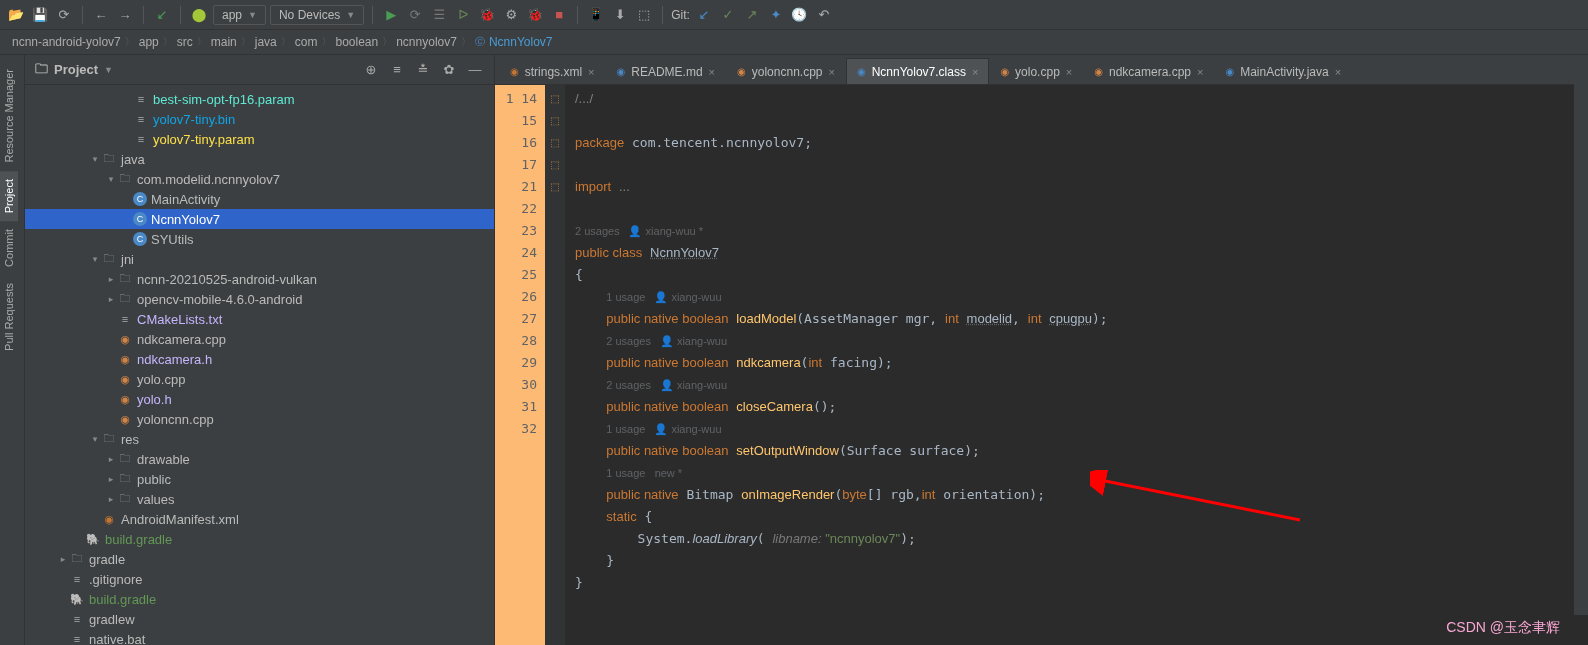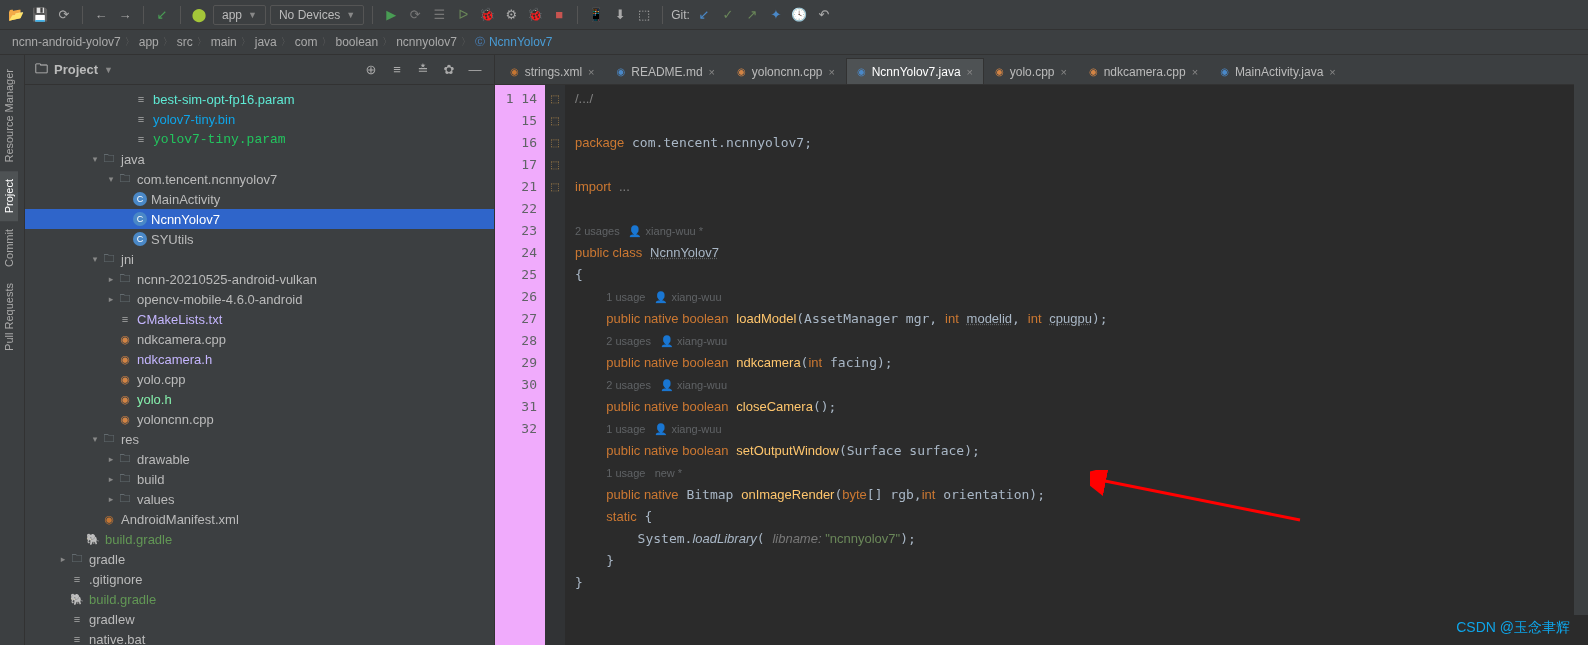--- a/index.html
+++ b/index.html
@@ -38,31 +38,31 @@
 .tabs { height: 30px; background: #3c3f41; display: flex; align-items: flex-end; padding: 0 4px; border-bottom: 1px solid #323232; }
 .tab-item { height: 26px; padding: 0 10px; display: flex; align-items: center; gap: 6px; font-size: 12px; color: #bbb; border: 1px solid transparent; border-bottom: none; cursor: pointer; }
 .tab-item.active { background: #4e5254; color: #fff; border-color: #323232; }
 .tab-item .close { color: #888; font-size: 11px; }
 .tab-item .tico { font-size: 10px; }
 .tico.java { color: #4a88c7; }
 .tico.cpp { color: #d28445; }
 .tico.xml { color: #c57633; }
 .tico.md { color: #4a88c7; }
 .editor-body { flex: 1; display: flex; overflow: auto; }
-.gutter { width: 50px; background: #f0abfc; text-align: right; padding: 3px 8px 3px 4px; color: #606366; font-family: Consolas, monospace; font-size: 13px; line-height: 22px; user-select: none; }
+.gutter { width: 50px; background: #fdba74; text-align: right; padding: 3px 8px 3px 4px; color: #606366; font-family: Consolas, monospace; font-size: 13px; line-height: 22px; user-select: none; }
 .gutter-icons { width: 20px; background: #313335; padding-top: 3px; line-height: 22px; text-align: center; font-size: 10px; color: #777; }
 .code { flex: 1; padding: 3px 10px; font-family: Consolas, monospace; font-size: 13px; line-height: 22px; white-space: pre; color: #a9b7c6; }
 .code .kw { color: #cc7832; }
 .code .fn { color: #ffc66d; }
 .code .str { color: #6a8759; }
 .code .cm { color: #808080; }
 .code .hint { color: #606366; font-size: 11px; }
 .code .hl { text-decoration: underline dotted #606366; }
 .code .param { color: #787878; font-style: italic; }
-.footer { position: absolute; bottom: 8px; right: 18px; font-size: 14px; color: #0ea5e9; font-family: sans-serif; }
+.footer { position: absolute; bottom: 8px; right: 28px; font-size: 14px; color: #f9a8d4; font-family: sans-serif; }
 .red-arrow { position: absolute; pointer-events: none; }
 .scrollbar-track { position: absolute; right: 0; top: 55px; width: 14px; height: 560px; background: #3c3f41; }
 </style>
 </head>
 <body>
 
 <div class="toolbar">
   <span class="icon-btn">📂</span>
   <span class="icon-btn">💾</span>
   <span class="icon-btn">⟳</span>
@@ -157,33 +157,33 @@
         <div class="tree-row">
           <span class="indent" style="width: 96px;"></span>
           <span class="chev"></span>
           <span class="fico txt">≡</span>
           <span class="label" style="color: #0ea5e9;">yolov7-tiny.bin</span>
         </div>
         <div class="tree-row">
           <span class="indent" style="width: 96px;"></span>
           <span class="chev"></span>
           <span class="fico txt">≡</span>
-          <span class="label" style="color: #22c55e; font-family: Liberation Mono, monospace;">yolov7-tiny.param</span>
+          <span class="label" style="color: #fde047;">yolov7-tiny.param</span>
         </div>
         <div class="tree-row">
           <span class="indent" style="width: 64px;"></span>
           <span class="chev">▾</span>
           <span class="fico folder">🗀</span>
           <span class="label">java</span>
         </div>
         <div class="tree-row">
           <span class="indent" style="width: 80px;"></span>
           <span class="chev">▾</span>
           <span class="fico folder">🗀</span>
-          <span class="label">com.tencent.ncnnyolov7</span>
+          <span class="label">com.modelid.ncnnyolov7</span>
         </div>
         <div class="tree-row">
           <span class="indent" style="width: 96px;"></span>
           <span class="chev"></span>
           <span class="fico class">C</span>
           <span class="label">MainActivity</span>
         </div>
         <div class="tree-row selected">
           <span class="indent" style="width: 96px;"></span>
           <span class="chev"></span>
@@ -235,21 +235,21 @@
         <div class="tree-row">
           <span class="indent" style="width: 80px;"></span>
           <span class="chev"></span>
           <span class="fico cpp">◉</span>
           <span class="label">yolo.cpp</span>
         </div>
         <div class="tree-row">
           <span class="indent" style="width: 80px;"></span>
           <span class="chev"></span>
           <span class="fico cpp">◉</span>
-          <span class="label" style="color: #86efac;">yolo.h</span>
+          <span class="label" style="color: #c4b5fd;">yolo.h</span>
         </div>
         <div class="tree-row">
           <span class="indent" style="width: 80px;"></span>
           <span class="chev"></span>
           <span class="fico cpp">◉</span>
           <span class="label">yoloncnn.cpp</span>
         </div>
         <div class="tree-row">
           <span class="indent" style="width: 64px;"></span>
           <span class="chev">▾</span>
@@ -259,21 +259,21 @@
         <div class="tree-row">
           <span class="indent" style="width: 80px;"></span>
           <span class="chev">▸</span>
           <span class="fico folder">🗀</span>
           <span class="label">drawable</span>
         </div>
         <div class="tree-row">
           <span class="indent" style="width: 80px;"></span>
           <span class="chev">▸</span>
           <span class="fico folder">🗀</span>
-          <span class="label">build</span>
+          <span class="label">public</span>
         </div>
         <div class="tree-row">
           <span class="indent" style="width: 80px;"></span>
           <span class="chev">▸</span>
           <span class="fico folder">🗀</span>
           <span class="label">values</span>
         </div>
         <div class="tree-row">
           <span class="indent" style="width: 64px;"></span>
           <span class="chev"></span>
@@ -331,21 +331,21 @@
           <span>README.md</span>
           <span class="close">×</span>
         </div>
         <div class="tab-item">
           <span class="tico cpp">◉</span>
           <span>yoloncnn.cpp</span>
           <span class="close">×</span>
         </div>
         <div class="tab-item active">
           <span class="tico java">◉</span>
-          <span>NcnnYolov7.java</span>
+          <span>NcnnYolov7.class</span>
           <span class="close">×</span>
         </div>
         <div class="tab-item">
           <span class="tico cpp">◉</span>
           <span>yolo.cpp</span>
           <span class="close">×</span>
         </div>
         <div class="tab-item">
           <span class="tico cpp">◉</span>
           <span>ndkcamera.cpp</span>

